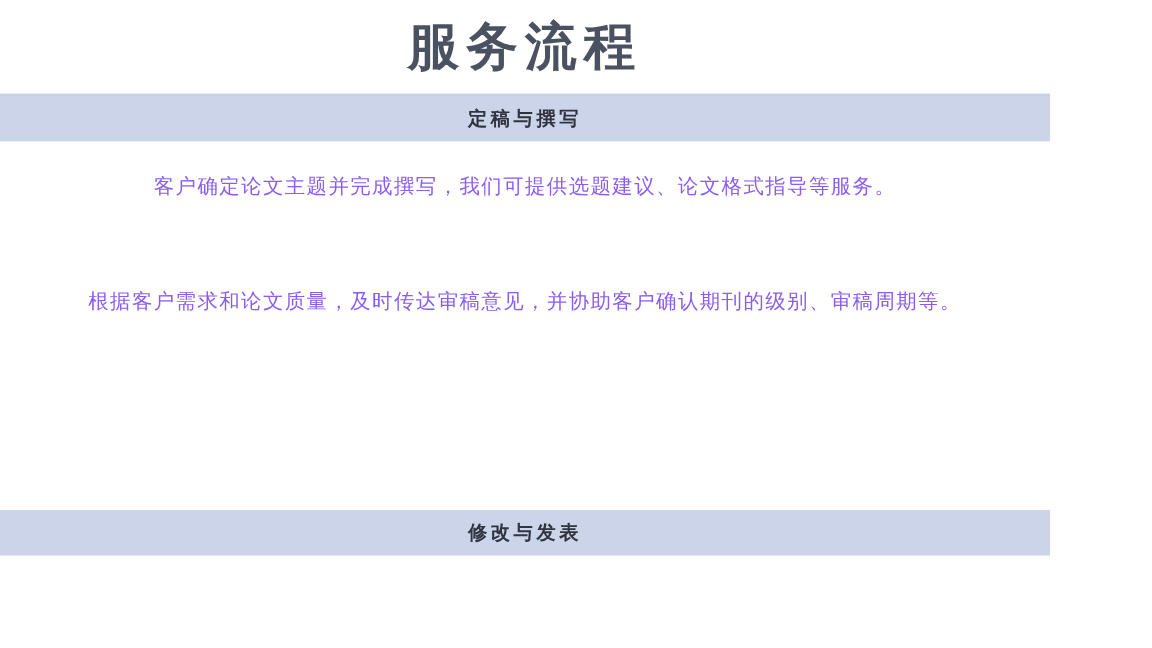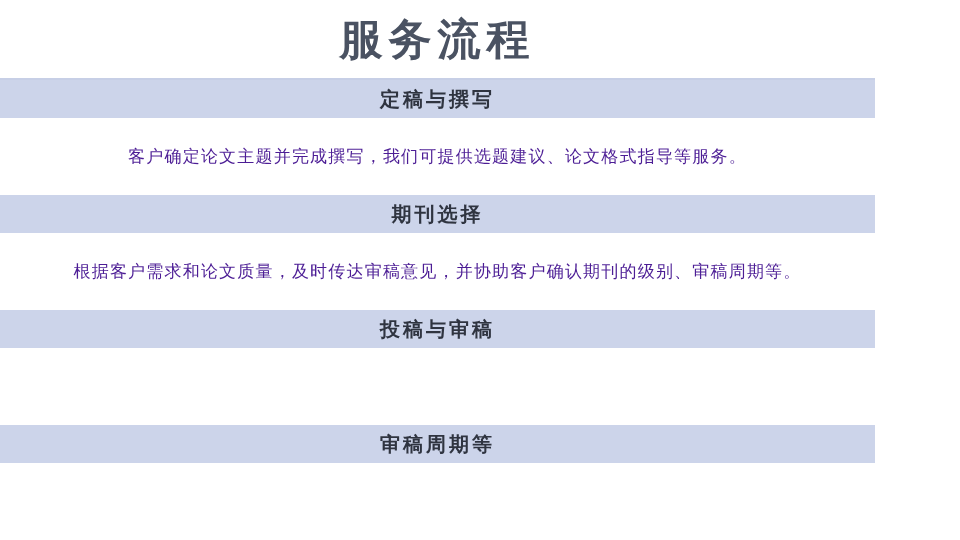--- a/index.html
+++ b/index.html
@@ -56,39 +56,39 @@
   .section-header {
     background: #ccd4ea;
     height: 38px;
     display: flex;
     align-items: center;
     justify-content: center;
     flex: none;
   }
   .section-header-text {
     font-family: "DejaVu Serif", serif;
-    font-size: 20px;
+    font-size: 16px;
     font-weight: bold;
     color: #2f3440;
     letter-spacing: 3px;
     line-height: 1;
   }
   .section-body {
     flex: 1 1 auto;
     display: flex;
     align-items: center;
     justify-content: center;
     background: #ffffff;
     padding: 0 60px;
     box-sizing: border-box;
   }
   .section-body-text {
     font-family: "DejaVu Serif", serif;
     font-size: 17px;
-    color: #4c1d95;
+    color: #8b5cf6;
     letter-spacing: 1.2px;
     text-align: center;
     line-height: 1.4;
   }
 </style>
 </head>
 <body>
 
 <div class="slide">
 
@@ -102,34 +102,28 @@
     <div class="section">
       <div class="section-header">
         <span class="section-header-text">定稿与撰写</span>
       </div>
       <div class="section-body">
         <p class="section-body-text">客户确定论文主题并完成撰写，我们可提供选题建议、论文格式指导等服务。</p>
       </div>
     </div>
 
     <div class="section">
-      <div class="section-header">
-        <span class="section-header-text">期刊选择</span>
-      </div>
       <div class="section-body">
         <p class="section-body-text">根据客户需求和论文质量，及时传达审稿意见，并协助客户确认期刊的级别、审稿周期等。</p>
       </div>
     </div>
 
     <div class="section">
-      <div class="section-header">
-        <span class="section-header-text">投稿与审稿</span>
-      </div>
     </div>
 
     <div class="section">
       <div class="section-header">
-        <span class="section-header-text">审稿周期等</span>
+        <span class="section-header-text">修改与发表</span>
       </div>
     </div>
 
   </div>
 </div>
 
 </body></html>

